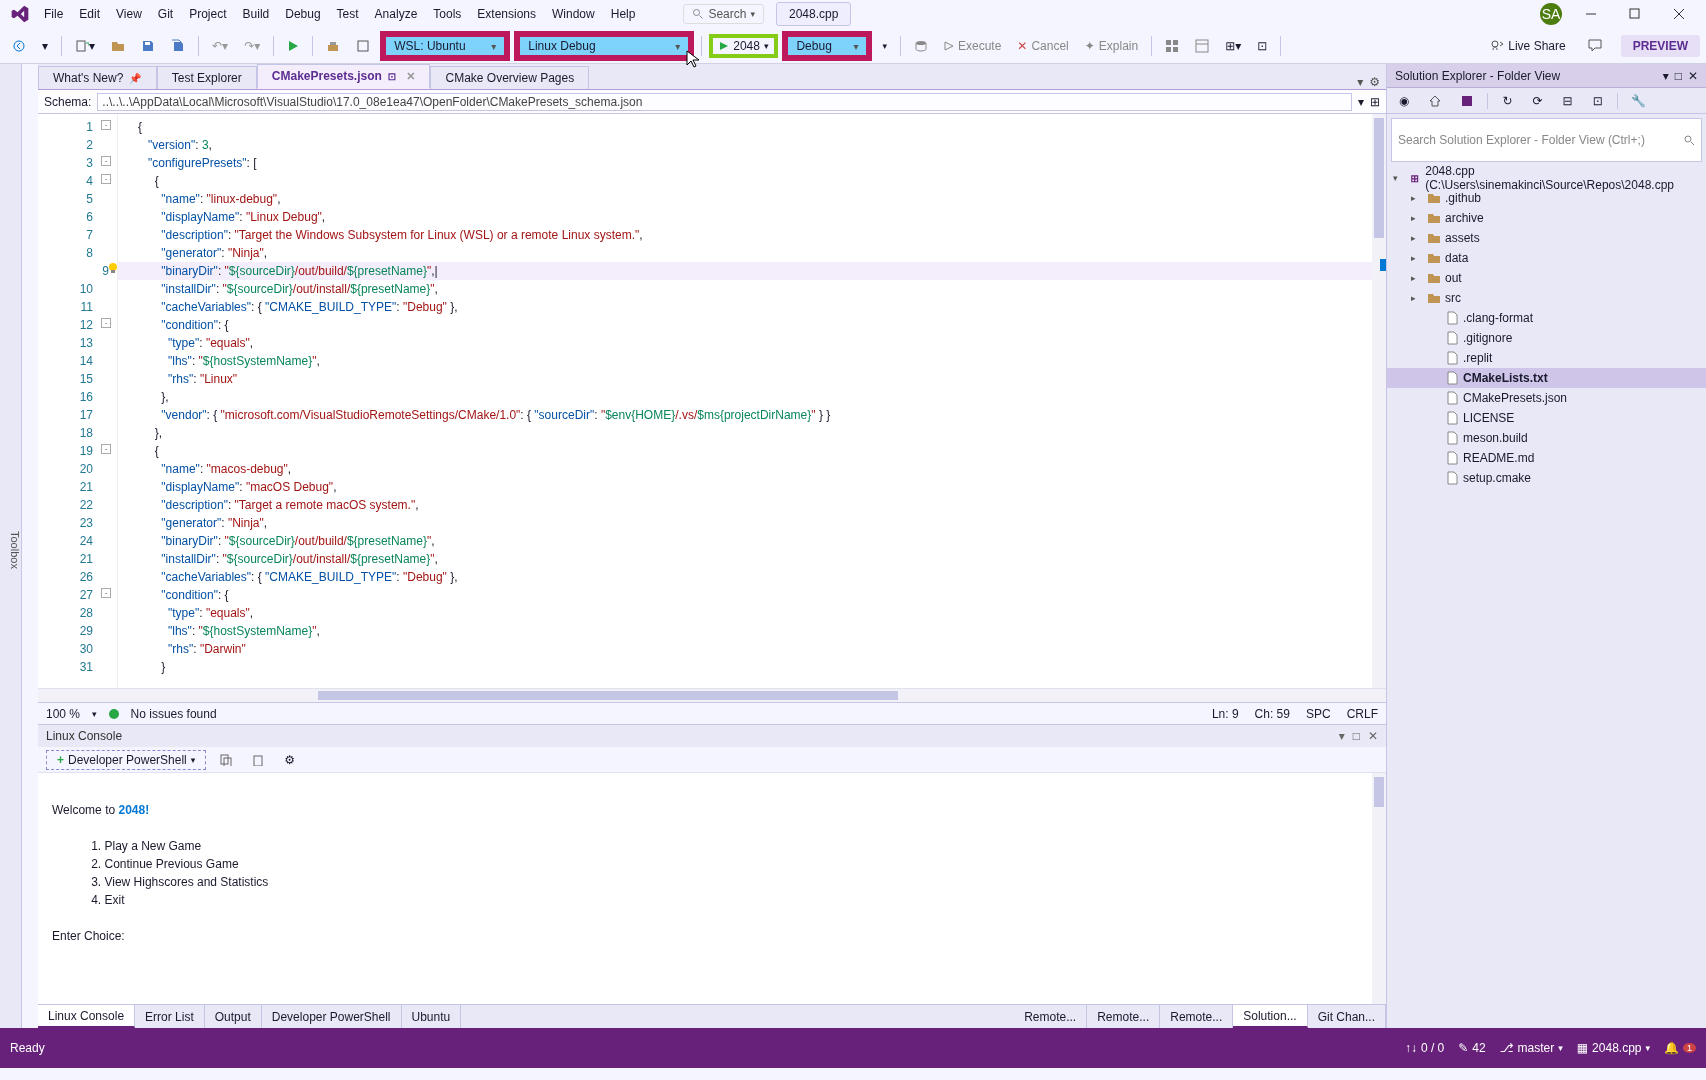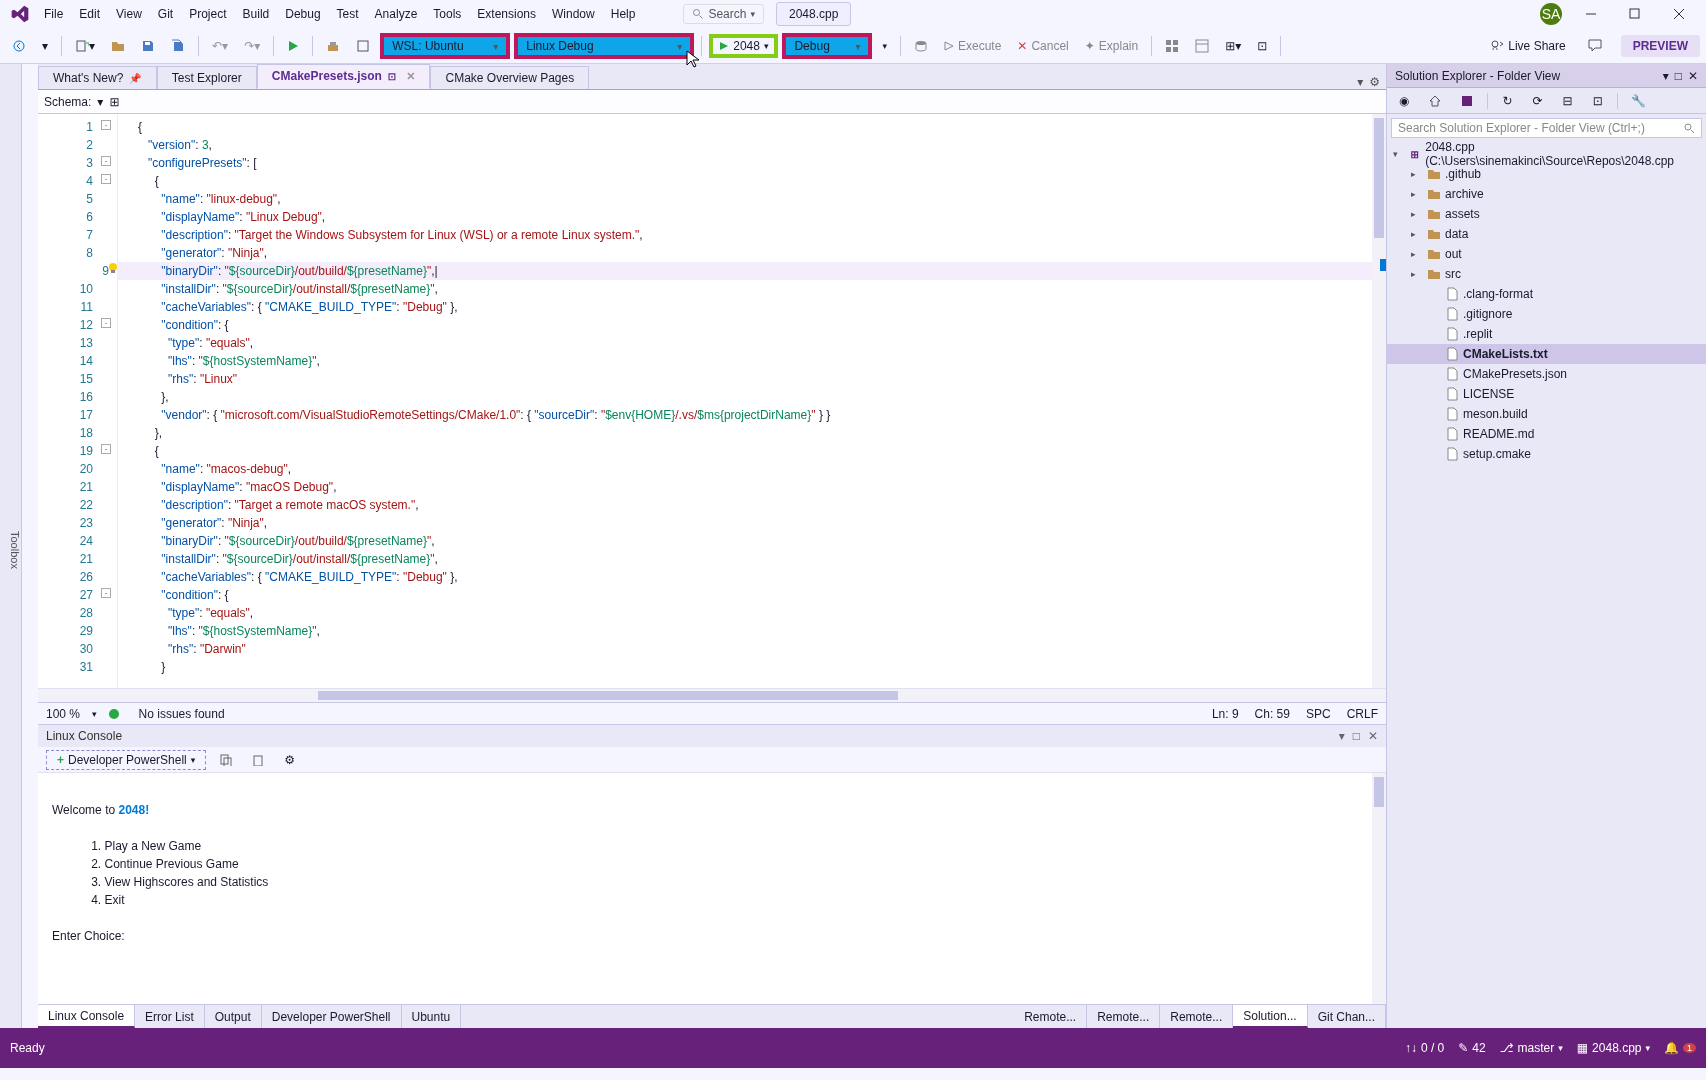--- a/index.html
+++ b/index.html
@@ -10,21 +10,21 @@
 .titlebar .search { margin-left:40px; display:flex; align-items:center; color:#555; padding:2px 8px; border:1px solid #ddd; border-radius:3px; }
 .titlebar .search svg { margin-right:4px; }
 .titlebar .tab-top { margin-left:12px; padding:4px 12px; border:1px solid #c5c5e6; border-radius:3px; background:#eef; }
 .titlebar .right { margin-left:auto; display:flex; align-items:center; gap:14px; padding-right:8px; }
 .avatar { width:22px; height:22px; border-radius:50%; background:#4d7c0f; color:#fff; display:flex; align-items:center; justify-content:center; font-size:14px; }
 .win-btn { width:30px; height:28px; display:flex; align-items:center; justify-content:center; cursor:pointer; }
 
 .toolbar { height:36px; display:flex; align-items:center; padding:0 6px; gap:4px; background:#f5f5ff; border-bottom:1px solid #d1d1e4; }
 .tb-btn { padding:3px 6px; display:flex; align-items:center; cursor:pointer; border-radius:3px; }
 .tb-sep { width:1px; height:20px; background:#c5c5e6; margin:0 3px; }
-.tb-dropdown { border:4px solid #be185d; padding:2px 8px; cursor:pointer; display:flex; align-items:center; justify-content:space-between; background:#0ea5e9; }
+.tb-dropdown { border:6px solid #be185d; padding:2px 8px; cursor:pointer; display:flex; align-items:center; justify-content:space-between; background:#7dd3fc; }
 .tb-dropdown .arrow::after { content:"▾"; font-size:10px; color:#555; margin-left:6px; }
 .tb-run { display:flex; align-items:center; border:4px solid #84cc16; padding:1px 6px; cursor:pointer; }
 .tb-run svg { margin-right:4px; }
 .tb-text-btn { display:flex; align-items:center; gap:4px; color:#888; padding:2px 6px; }
 .liveshare { padding:4px 10px; display:flex; align-items:center; gap:4px; border:1px solid transparent; }
 .preview-btn { background:#e7dff5; color:#5c2d91; padding:4px 12px; font-weight:bold; border-radius:3px; margin-left:8px; }
 
 .main-area { display:flex; height:calc(100% - 64px - 28px - 24px); }
 .toolbox-strip { width:22px; background:#e8e8f7; border-right:1px solid #c5c5e6; writing-mode:vertical-rl; text-align:center; padding-top:8px; font-size:11px; color:#555; }
 .editor-zone { flex:1; display:flex; flex-direction:column; min-width:0;margin-left:16px; }
@@ -66,21 +66,21 @@
 
 .status-bar { height:40px; background:#68217a; color:#fff; display:flex; align-items:center; padding:0 10px; font-size:11px; gap:14px; }
 .status-bar .right { margin-left:auto; display:flex; align-items:center; gap:14px; }
 .status-bar .item { display:flex; align-items:center; gap:4px; }
 
 .right-panel { width:320px; background:#e8e8f7; border-left:1px solid #c5c5e6; display:flex; flex-direction:column; }
 .rp-title { height:24px; background:#d8d0ea; border-bottom:1px solid #b8b0d6; display:flex; align-items:center; padding:0 8px; font-size:12px; }
 .rp-title .right { margin-left:auto; display:flex; gap:6px; }
 .rp-tools { height:26px; display:flex; align-items:center; padding:0 6px; gap:8px; border-bottom:1px solid #c5c5e6; }
 .rp-tools .sep { width:1px; height:16px; background:#c5c5e6; }
-.rp-search { display:flex; align-items:center; border:1px solid #c5c5e6; margin:4px; padding:2px 6px; background:#fff; color:#888; }
+.rp-search { display:flex; align-items:center; border:1px solid #c5c5e6; margin:4px; padding:14px 6px; background:#fff; color:#888; }
 .rp-search svg { margin-left:auto; }
 .tree { flex:1; overflow:auto; padding:2px 0; }
 .tree-row { display:flex; align-items:center; height:20px; padding-left:6px; cursor:pointer; gap:4px; }
 .tree-row.selected { background:#cfc5e8; font-weight:bold; }
 .tree-row .twisty { width:12px; font-size:9px; color:#555; }
 .tree-row .icon { width:14px; height:14px; display:flex; align-items:center; justify-content:center; }
 .folder-icon { color:#c09553; }
 .file-icon { color:#6a6a8a; }
 .cpp-icon { color:#68217a; font-weight:bold; font-size:10px; }
 .indent-1 { padding-left:24px; } .indent-2 { padding-left:42px; }
@@ -291,20 +291,21 @@
           <span>CMake Overview Pages</span>
         </div>
       <div class="tab-tools">
         <span>▾</span>
         <span>⚙</span>
       </div>
     </div>
 
     <div class="schema-row">
       <span>Schema:</span>
+      <span class="schema-input">..\..\..\AppData\Local\Microsoft\VisualStudio\17.0_08e1ea47\OpenFolder\CMakePresets_schema.json</span>
       <span>▾</span>
       <span>⊞</span>
     </div>
 
     <div class="code-area">
       <div class="gutter" id="gutter">
           <div>1<span class="fold">-</span></div>
           <div>2</div>
           <div>3<span class="fold">-</span></div>
           <div>4<span class="fold">-</span></div>
@@ -378,21 +379,21 @@
         <div class="thumb" style="top:4px;height:120px"></div>
         <div class="blue-mark" style="top:145px;height:12px"></div>
       </div>
     </div>
     <div class="hscroll">
       <div class="thumb" style="left:280px;width:580px"></div>
     </div>
     <div class="status-strip">
       <span>100 %</span>
         <span style="font-size:9px">▾</span>
-      <span style="display:flex;align-items:center;gap:20px">
+      <span style="display:flex;align-items:center;gap:12px">
           <span style="width:10px;height:10px;border-radius:50%;background:#28a745"></span>
           <span>No issues found</span>
         </span>
       <div class="right">
         <span>Ln: 9</span>
         <span>Ch: 59</span>
         <span>SPC</span>
         <span>CRLF</span>
       </div>
     </div>

